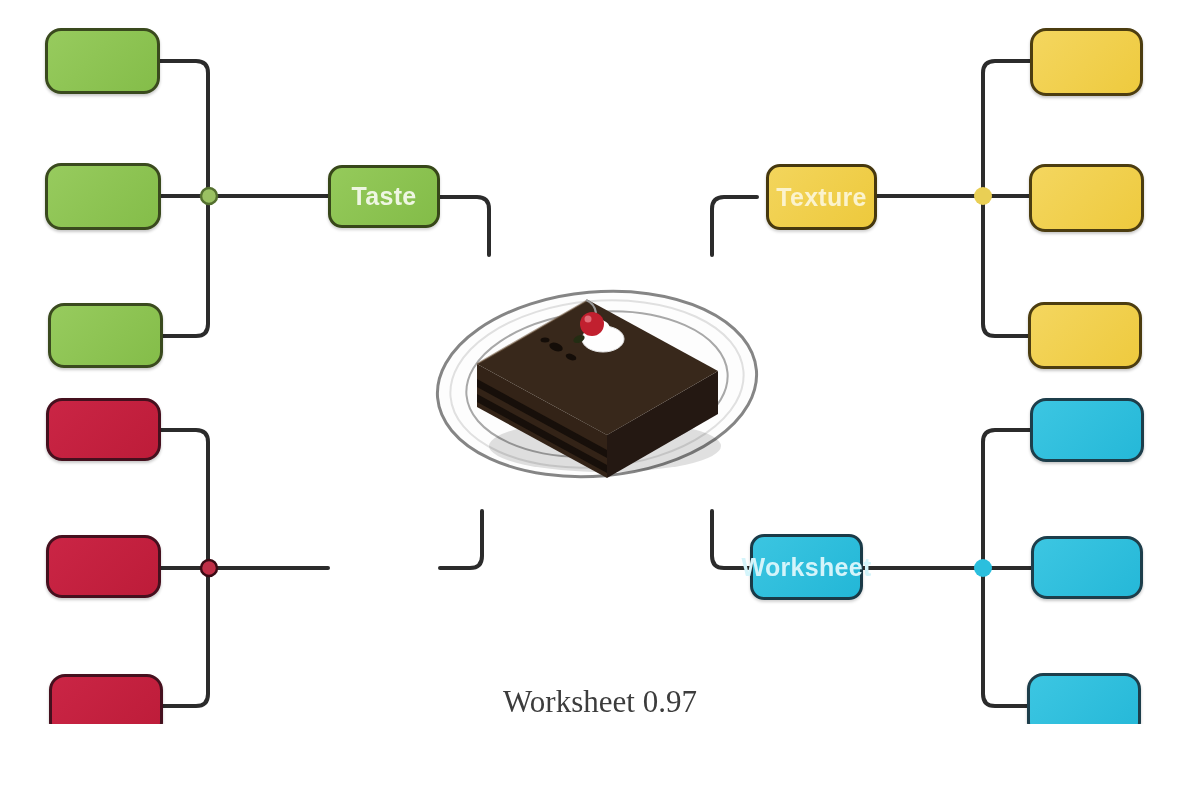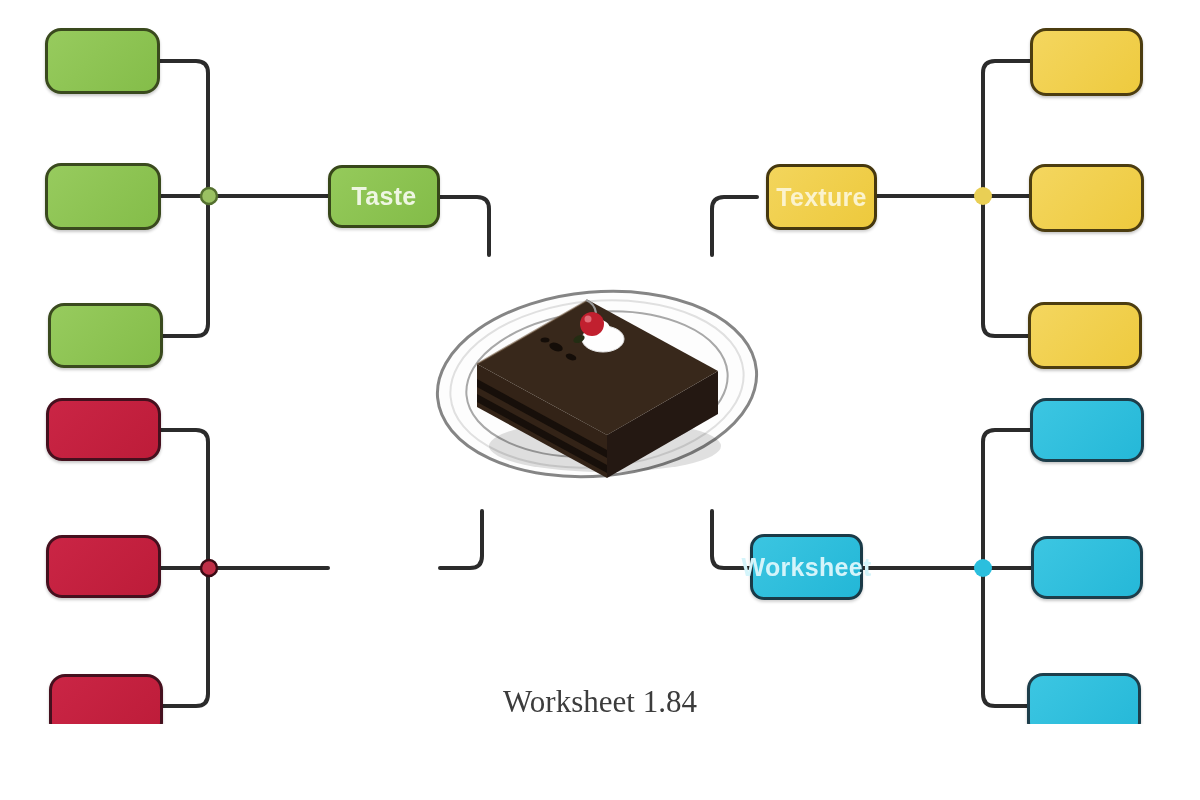--- a/index.html
+++ b/index.html
@@ -117,15 +117,15 @@
   <div class="branch-label taste" style="left:328px;top:165px;width:112px;height:63px">
     <span>Taste</span>
   </div>
   <div class="branch-label texture" style="left:757px;top:164px;width:111px;height:66px">
     <span>Texture</span>
   </div>
   <div class="branch-label toppings" style="left:750px;top:534px;width:113px;height:66px">
     <span>Worksheet</span>
   </div>
 
-  <div class="worksheet-title">Worksheet 1.84</div>
+  <div class="worksheet-title">Worksheet 0.97</div>
 
 </div>
 
 </body></html>

